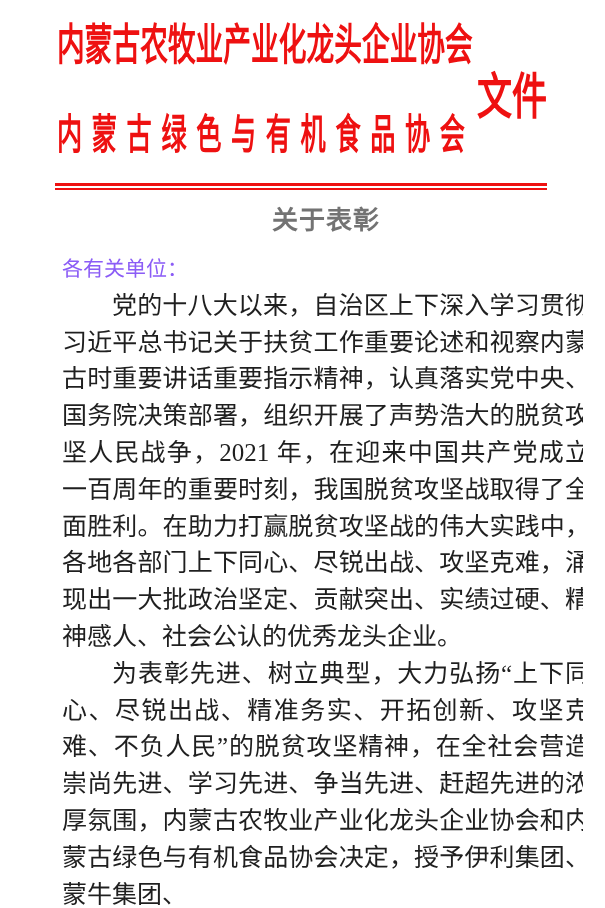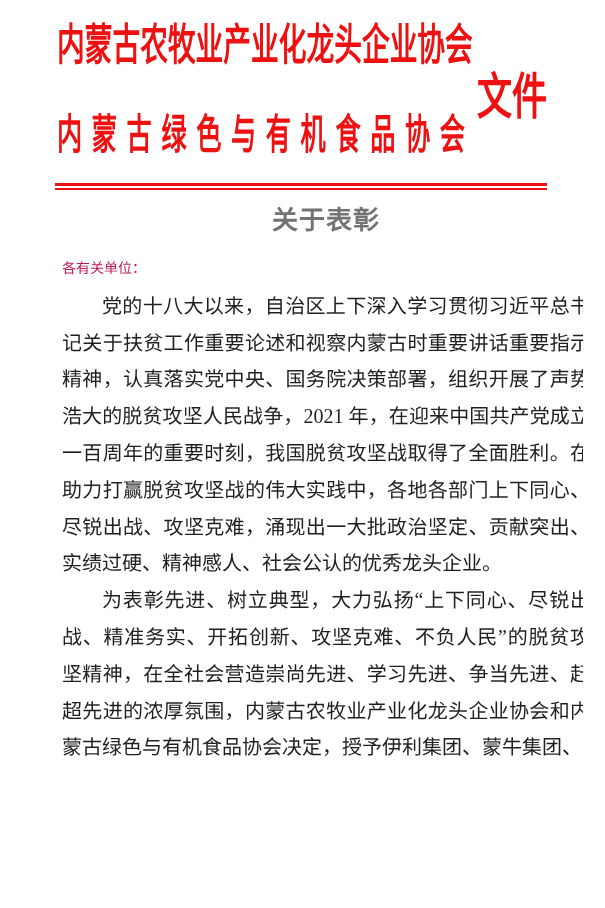--- a/index.html
+++ b/index.html
@@ -76,26 +76,26 @@
     margin-top: 2px;
     text-align: center;
     font-weight: bold;
     font-size: 26px;
     line-height: 57px;
     color: #737373;
     letter-spacing: 1px;
   }
   .salutation {
     margin-top: 2px;
-    font-size: 14px;
+    font-size: 21px;
     line-height: 36.8px;
-    color: #be185d;
+    color: #8b5cf6;
   }
   .body-para {
-    font-size: 20px;
+    font-size: 25px;
     line-height: 36.8px;
     text-align: justify;
     text-justify: inter-character;
     text-indent: 2em;
     color: #1f1f1f;
   }
 </style>
 </head>
 <body>
 

